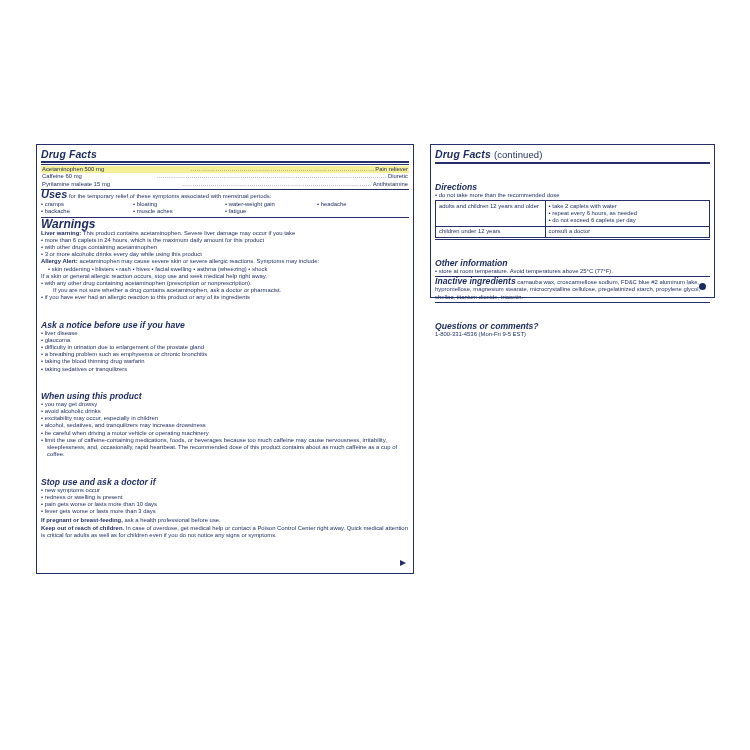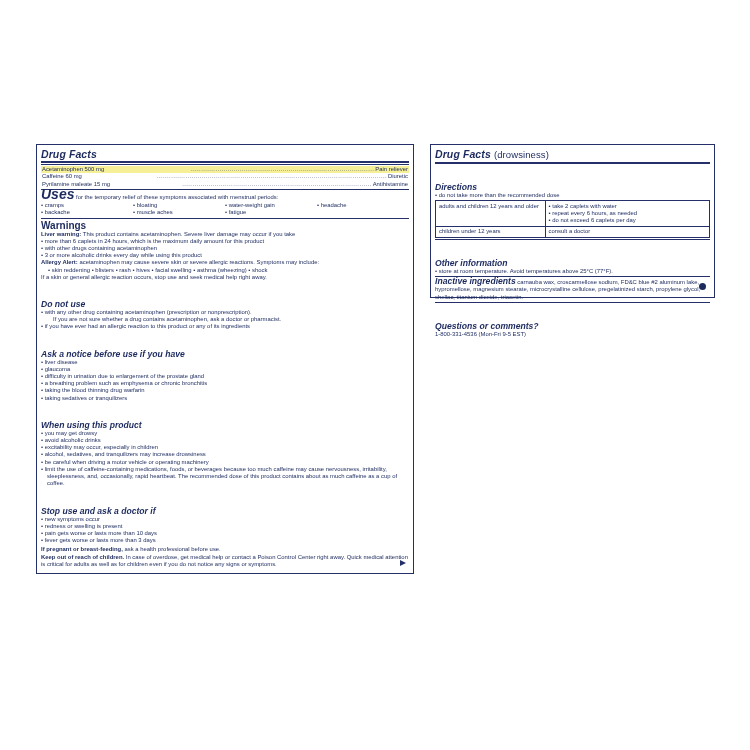--- a/index.html
+++ b/index.html
@@ -87,22 +87,23 @@
   .sec-head-row {
     display: flex;
     justify-content: space-between;
     align-items: baseline;
     font-size: 8.6px;
     font-weight: bold;
     font-style: italic;
     line-height: 10px;
   }
   .big-head {
-    font-size: 10px;
+    font-size: 12px;
     font-weight: bold;
+    font-style: italic;
     line-height: 11px;
   }
   .body {
     font-size: 5.9px;
     line-height: 7.2px;
   }
   .body b { font-weight: bold; }
   .ing-row {
     display: flex;
     justify-content: space-between;
@@ -146,21 +147,21 @@
   .sub-ind {
     padding-left: 7px;
     font-size: 5.9px;
     line-height: 7.2px;
   }
   .uses-line {
     font-size: 5.9px;
     line-height: 7.6px;
   }
   .uses-line b {
-    font-size: 14px;
+    font-size: 11px;
     font-style: italic;
   }
 
   
   .arrow {
     position: absolute;
     right: 3px;
     bottom: 4px;
     width: 0; height: 0;
     border-top: 3.2px solid transparent;
@@ -260,21 +261,20 @@
       <div class="bul">with other drugs containing acetaminophen</div>
       <div class="bul">3 or more alcoholic drinks every day while using this product</div>
 
       <div class="body">
         <b>Allergy Alert:</b>
         <span>acetaminophen may cause severe skin or severe allergic reactions. Symptoms may include:</span>
       </div>
       <div class="sub-ind">• skin reddening  • blisters  • rash  • hives  • facial swelling  • asthma (wheezing)  • shock</div>
       <div class="body">If a skin or general allergic reaction occurs, stop use and seek medical help right away.</div>
 
-      <div class="sec-head">Do not use</div>
       <div class="bul">with any other drug containing acetaminophen (prescription or nonprescription).</div>
       <div class="sub-ind" style="padding-left:12px;">If you are not sure whether a drug contains acetaminophen, ask a doctor or pharmacist.</div>
       <div class="bul">if you have ever had an allergic reaction to this product or any of its ingredients</div>
 
       <div class="sec-head">Ask a notice before use if you have</div>
       <div class="bul">liver disease</div>
       <div class="bul">glaucoma</div>
       <div class="bul">difficulty in urination due to enlargement of the prostate gland</div>
       <div class="bul">a breathing problem such as emphysema or chronic bronchitis</div>
 
@@ -306,21 +306,21 @@
 
       <div class="arrow"></div>
     </div>
   </div>
 
   <div class="panel" id="panel-right">
     <div class="inner">
 
       <div class="title">
         <span>Drug Facts</span>
-        <span class="cont">(drowsiness)</span>
+        <span class="cont">(continued)</span>
       </div>
       <hr class="hr-thick">
 
       <div class="sec-head">Directions</div>
       <div class="bul">do not take more than the recommended dose</div>
 
       <table class="dir">
         <tbody>
             <tr>
           <td class="left">adults and children 12 years and older</td>

